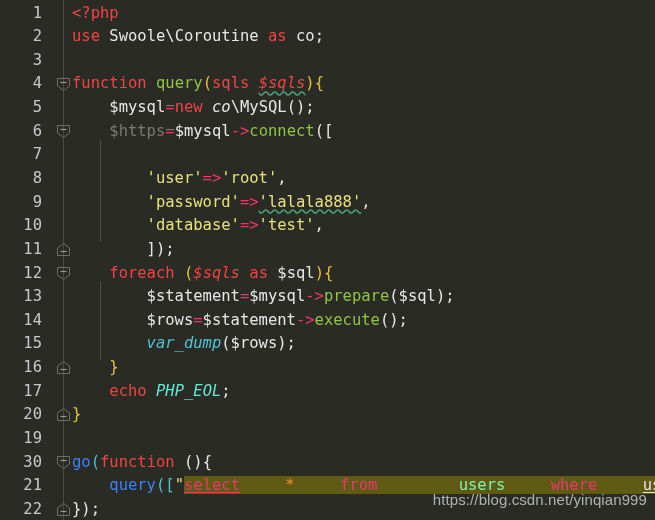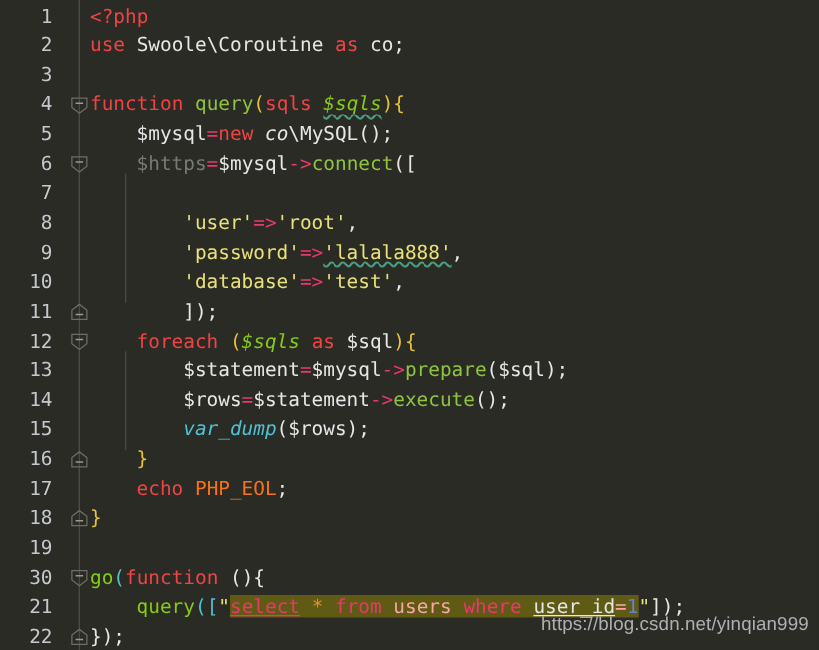--- a/index.html
+++ b/index.html
@@ -71,46 +71,46 @@
   .iguide {
     position: absolute;
     width: 1px;
     background: #4b4b44;
   }
 
   
   .kw    { color: #ef4444; }            
   .plain { color: #e6e6e6; }            
   .fn    { color: #8ec441; }            
-  .ufn   { color: #84cc16; }            
+  .ufn   { color: #3b82f6; }            
   .str   { color: #e8e07a; }            
   .op    { color: #e8386c; }            
   .gray  { color: #7a7a72; }            
-  .const { color: #f97316; }   
+  .const { color: #5eead4; font-style: italic; }   
   .ital  { font-style: italic; }
-  .param { color: #84cc16; font-style: italic; text-align: center; }   
+  .param { color: #ef4444; font-style: italic; text-align: center; }   
   .cyanI { color: #4fc3d4; font-style: italic; }
   .paren1{ color: #e8c03a; }
   .paren2{ color: #4fc3d4; }
 
   
   .squig {
     text-decoration: underline wavy #4b9e7f;
     text-decoration-skip-ink: none;
     text-underline-offset: 2px;
   }
 
   
   .sqlhl {
     background: #5f5a14;
     box-shadow: 0 0 0 0 transparent;
   }
   .sqlkw   { color: #e8386c; }
   .sqlstar { color: #e8912a; }
-  .sqlid   { color: #fca5a5; }
+  .sqlid   { color: #86efac; margin-left: 36px; }
   .sqlnum  { color: #6a7fd8; }
   .sqlcol  { color: #e6e6e6; text-decoration: underline; text-underline-offset: 2px; }
   .sqlsel  { color: #e8386c; text-decoration: underline; text-underline-offset: 2px; }
 
   
   #watermark {
     position: absolute;
     right: 8px;
     bottom: 8px;
     color: #b9bcbe;
@@ -138,21 +138,21 @@
     <div class="lnum" style="top:167.0px">8</div>
     <div class="lnum" style="top:190.6px">9</div>
     <div class="lnum" style="top:214.2px">10</div>
     <div class="lnum" style="top:237.9px">11</div>
     <div class="lnum" style="top:261.5px">12</div>
     <div class="lnum" style="top:285.1px">13</div>
     <div class="lnum" style="top:308.8px">14</div>
     <div class="lnum" style="top:332.4px">15</div>
     <div class="lnum" style="top:356.0px">16</div>
     <div class="lnum" style="top:379.7px">17</div>
-    <div class="lnum" style="top:403.3px">18</div>
+    <div class="lnum" style="top:403.3px">20</div>
     <div class="lnum" style="top:426.9px">19</div>
     <div class="lnum" style="top:450.6px">30</div>
     <div class="lnum" style="top:474.2px">21</div>
     <div class="lnum" style="top:497.8px">22</div>
 
     <div class="foldmark" style="top:77px">
       <svg width="15" height="15" viewBox="0 0 15 15">
           <path d="M1.5 1.5 H13.5 V9 L7.5 13.5 L1.5 9 Z" fill="none" stroke="#6e6e66" stroke-width="1"></path>
           <line x1="4.5" y1="5.5" x2="10.5" y2="5.5" stroke="#9a9a92" stroke-width="1.2"></line>
         </svg>

